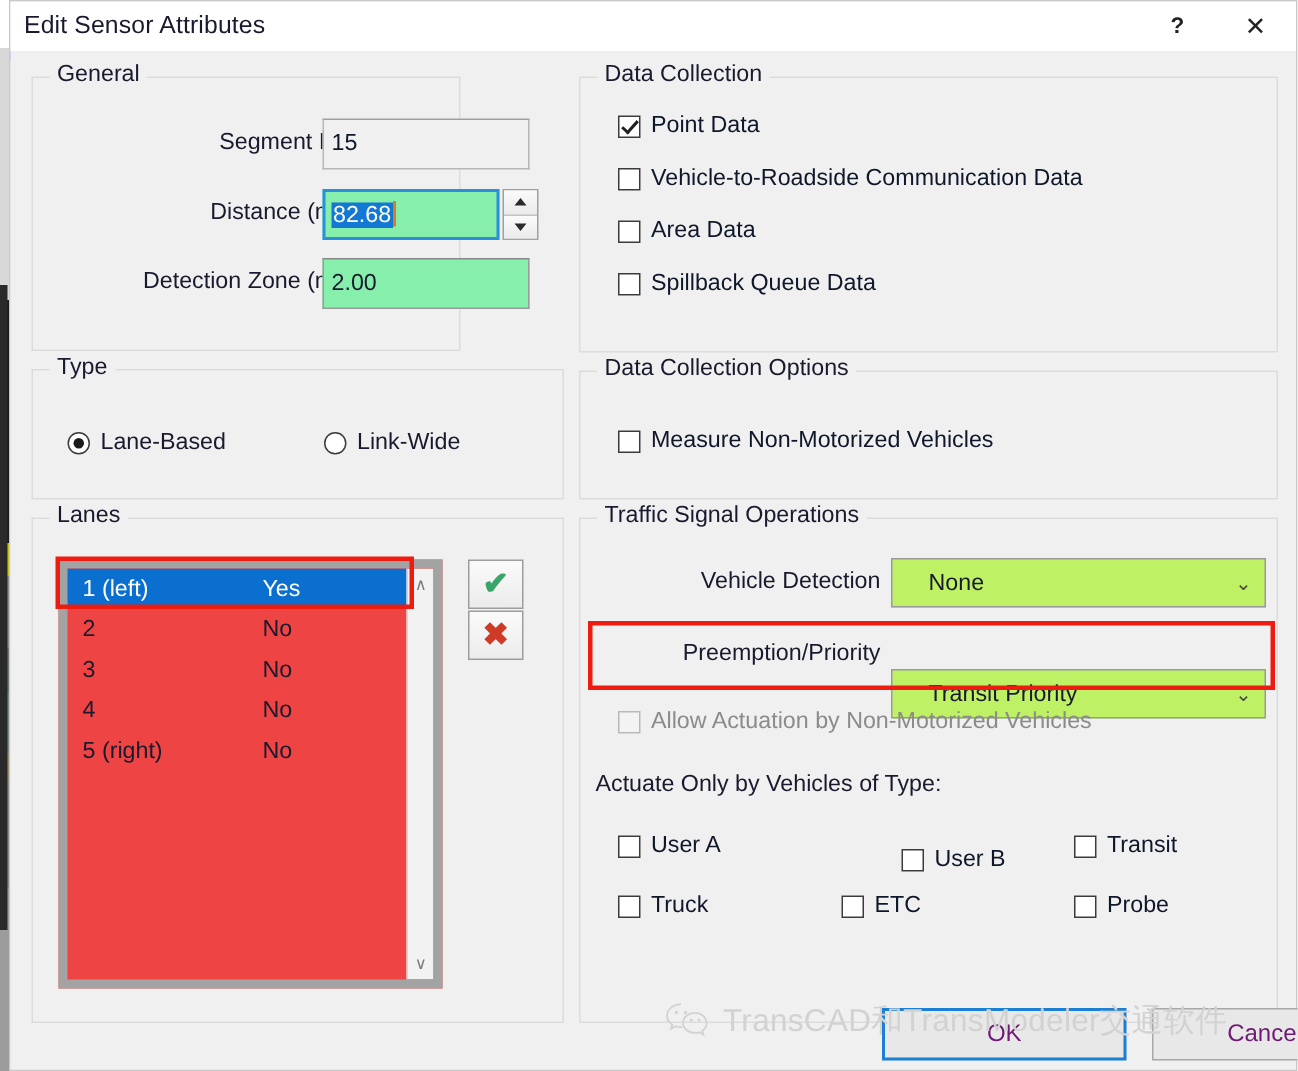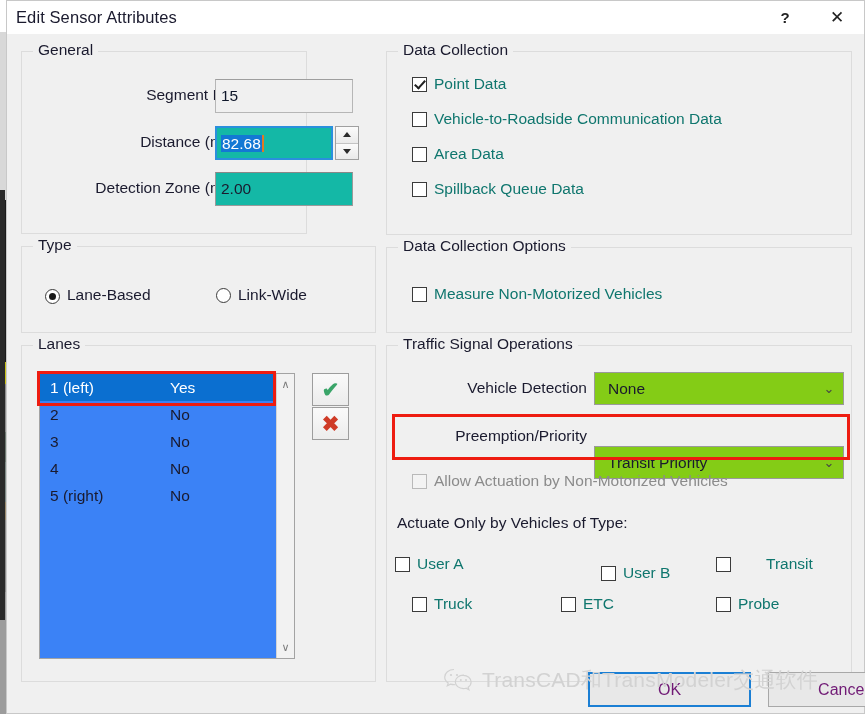--- a/index.html
+++ b/index.html
@@ -97,21 +97,21 @@
     white-space: nowrap;
     text-align: right;
   }
   .tfield {
     position: absolute;
     box-sizing: border-box;
     font-family: "Liberation Sans", sans-serif;
     font-size: 15.5px;
     color: #1a1a2e;
     padding: 2px 5px;
-    background: #14b8a6;
+    background: #86efac;
     border: 1px solid #9a9a9a;
     border-top-color: #888;
     outline: none;
   }
   .tfield.readonly {
     background: #f0f0f0;
     border: 1px solid #b6b6b6;
     border-top: 1px solid #9e9e9e;
     color: #0f172a;
   }
@@ -151,21 +151,21 @@
   .arrow-dn {
     width: 0; height: 0;
     border-left: 4px solid transparent; border-right: 4px solid transparent;
     border-top: 5px solid #2b2b2b;
   }
 
   
   .cbrow {
     position: absolute;
     display: flex; align-items: center;
-    font-size: 15.5px; color: #0f766e;
+    font-size: 15.5px; color: #0f172a;
     white-space: nowrap;
   }
   .cbox {
     width: 15px; height: 15px;
     border: 1px solid #3b3b3b;
     background: #ffffff;
     box-sizing: border-box;
     margin-right: 7px;
     flex: none;
     position: relative;
@@ -197,22 +197,22 @@
   .rbox.checked::after {
     content: "";
     position: absolute; left: 3px; top: 3px;
     width: 7px; height: 7px; border-radius: 50%;
     background: #1a1a1a;
   }
 
   
   .listbox {
     position: absolute;
-    background: #3b82f6;
-    border: 1px solid #a3a3a3;
+    background: #ef4444;
+    border: 6px solid #a3a3a3;
     box-sizing: border-box;
     overflow: hidden;
   }
   .lb-inner { position: absolute; left: 0; top: 0; right: 17px; bottom: 0; }
   .lb-row {
     display: flex; align-items: center;
     height: 27px; padding-left: 10px;
     font-size: 15.5px; color: #1a1a2e;
   }
   .lb-row.sel { background: #0b6fd0; color: #ffffff; }
@@ -238,26 +238,26 @@
     box-sizing: border-box;
     display: flex; align-items: center; justify-content: center;
     font-size: 21px; font-weight: bold;
   }
   .ok-check { color: #3aa569; }
   .del-x { color: #cf3b27; }
 
   
   .combo {
     position: absolute;
-    background: #84cc16;
+    background: #bef264;
     border: 1px solid #9a9a9a;
     box-sizing: border-box;
     display: flex; align-items: center;
     font-size: 15.5px; color: #1a1a2e;
-    padding-left: 13px;
+    padding-left: 24px;
   }
   .combo .cval { flex: 1; white-space: nowrap; }
   .combo .carr {
     width: 28px; display: flex; align-items: center; justify-content: center;
     color: #454545; font-size: 13px;
   }
 
   
   .redbox {
     position: absolute;
@@ -330,21 +330,21 @@
               <span class="arrow-dn"></span>
             </div>
         </div>
 
         <div class="flabel" style="left:16px; top:127px; width:190px;">Detection Zone (m)</div>
         <div class="tfield" style="left:193px; top:120px; width:138px; height:34px; line-height:28px;">2.00</div>
       </div>
 
       <div class="group" id="grp-type">
         <div class="legend">Type</div>
-        <div class="rbrow" style="left:23px; top:39px;align-items:flex-end;">
+        <div class="rbrow" style="left:23px; top:39px;">
           <span class="rbox checked"></span>
           <span>Lane-Based</span>
         </div>
         <div class="rbrow" style="left:194px; top:39px;">
           <span class="rbox"></span>
           <span>Link-Wide</span>
         </div>
       </div>
 
       <div class="group" id="grp-lanes">
@@ -434,29 +434,29 @@
 
         <div class="redbox" style="left:5px; top:68px; width:458px; height:46px;"></div>
 
         <div class="cbrow disabled" style="left:25px; top:126px;">
           <span class="cbox"></span>
           <span>Allow Actuation by Non-Motorized Vehicles</span>
         </div>
 
         <div class="flabel" style="left:10px; top:168px; width:300px; text-align:left;">Actuate Only by Vehicles of Type:</div>
 
-        <div class="cbrow" style="left:8px; top:209px;">
+        <div class="cbrow" style="left:25px; top:209px;">
           <span class="cbox"></span>
           <span>User A</span>
         </div>
         <div class="cbrow" style="left:174px; top:218px;margin-left:40px;">
           <span class="cbox"></span>
           <span>User B</span>
         </div>
-        <div class="cbrow" style="left:329px; top:209px;gap:28px;">
+        <div class="cbrow" style="left:329px; top:209px;">
           <span class="cbox"></span>
           <span>Transit</span>
         </div>
         <div class="cbrow" style="left:25px; top:249px;">
           <span class="cbox"></span>
           <span>Truck</span>
         </div>
         <div class="cbrow" style="left:174px; top:249px;">
           <span class="cbox"></span>
           <span>ETC</span>

